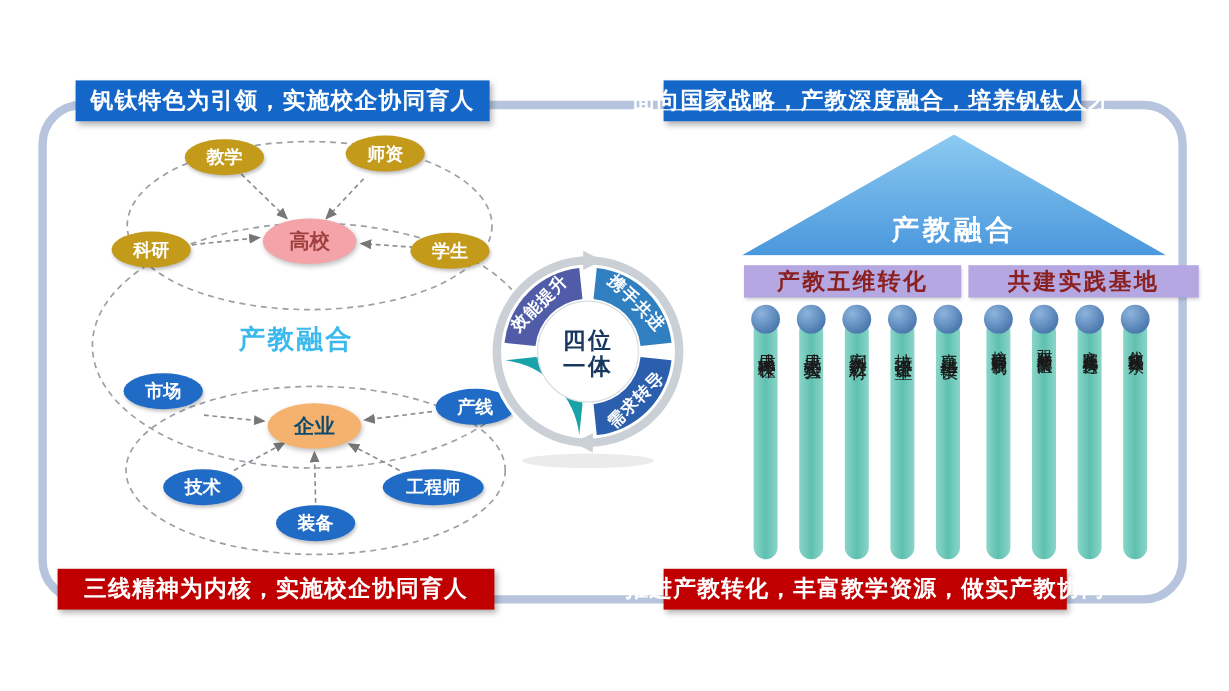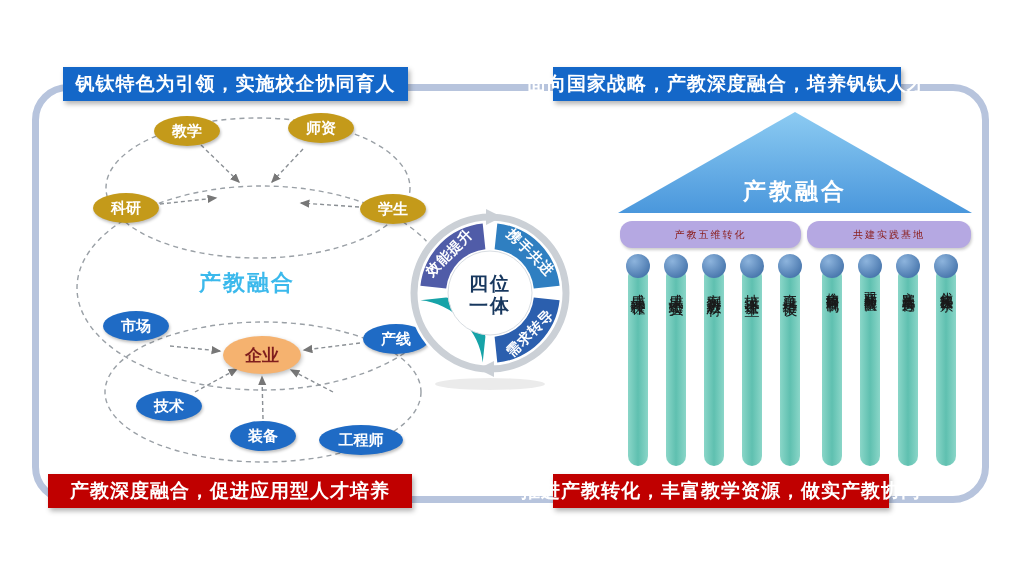--- a/index.html
+++ b/index.html
@@ -14,40 +14,40 @@
   }
   
   .banner{
     position:absolute;height:34px;display:flex;align-items:center;justify-content:center;
     color:#fff;font-weight:bold;font-size:19px;letter-spacing:1px;padding:0 14px;box-sizing:border-box;
     box-shadow:2px 3px 5px rgba(0,0,0,.3);white-space:nowrap;z-index:5;
   }
   .banner.blue{background:var(--banner-blue);}
   .banner.red{background:var(--banner-red);}
   .banner.tl{left:63px;top:67px;width:345px;}
-  .banner.tr{left:553px;top:67px;width:348px;}
+  .banner.tr{left:553px;top:67px;width:348px;text-decoration:underline;}
   .banner.bl{left:48px;top:474px;width:364px;}
   .banner.br{left:553px;top:474px;width:336px;}
 
   
   .node{
     position:absolute;display:flex;align-items:center;justify-content:center;
     border-radius:50%;color:#fff;font-weight:bold;font-size:15px;z-index:3;
     box-shadow:1px 2px 3px rgba(0,0,0,.25);white-space:nowrap;
   }
   .node.gold{background:var(--gold);width:66px;height:30px;}
   .node.nblue{background:var(--node-blue);width:66px;height:30px;}
-  .node.nblue.wide{width:84px;margin-top:34px;}
+  .node.nblue.wide{width:84px;}
   .hub{
     position:absolute;display:flex;align-items:center;justify-content:center;
     border-radius:50%;font-weight:bold;font-size:17px;z-index:3;
     box-shadow:1px 2px 4px rgba(0,0,0,.25);
   }
   .hub.pink{background:var(--pink);color:var(--pink-text);width:78px;height:38px;}
-  .hub.peach{background:var(--peach);color:#7f1d1d;width:78px;height:38px;}
+  .hub.peach{background:var(--peach);color:#0c4a6e;width:78px;height:38px;}
   .center-label{
     position:absolute;left:167px;top:268px;width:160px;text-align:center;
     color:var(--cyan-label);font-weight:bold;font-size:22px;letter-spacing:2px;z-index:2;
   }
   svg.left-links{position:absolute;left:20px;top:90px;z-index:1;}
   .dash-ellipse{fill:none;stroke:#9aa0a6;stroke-width:1.4;stroke-dasharray:5 4;}
   .link{stroke:#8a8f94;stroke-width:1.4;stroke-dasharray:4 3;fill:none;marker-end:url(#arrowhead);}
 
   
   svg.ring{position:absolute;left:390px;top:193px;z-index:4;}
@@ -61,25 +61,25 @@
     position:absolute;left:618px;top:112px;width:354px;height:101px;z-index:2;
     background:linear-gradient(180deg, var(--triangle-blue-light), var(--triangle-blue));
     clip-path:polygon(50% 0, 0 100%, 100% 100%);
   }
   .roof-label{
     position:absolute;bottom:6px;left:0;width:100%;text-align:center;
     color:#fff;font-weight:bold;font-size:23px;letter-spacing:3px;
   }
   .hdr-bar{
     position:absolute;top:221px;height:27px;display:flex;align-items:center;justify-content:center;
-    background:var(--bar-lavender);color:var(--bar-text);font-weight:normal;font-size:10px;letter-spacing:2px;
-    box-shadow:1px 2px 3px rgba(0,0,0,.2);z-index:2;border-radius:12px;
+    background:var(--bar-lavender);color:var(--bar-text);font-weight:bold;font-size:19px;letter-spacing:2px;
+    box-shadow:1px 2px 3px rgba(0,0,0,.2);z-index:2;
   }
   .hdr-bar.g1{left:620px;width:181px;}
-  .hdr-bar.g2{left:807px;width:164px;}
+  .hdr-bar.g2{left:807px;width:192px;}
   .pillar{position:absolute;top:254px;width:26px;height:214px;z-index:2;}
   .pillar .ball{
     width:24px;height:24px;margin:0 auto;border-radius:50%;
     background:radial-gradient(circle at 35% 30%, #8db4dd, #4a78ae 75%);
     position:relative;z-index:2;
   }
   .pillar .col{
     position:absolute;left:3px;top:12px;width:20px;height:200px;border-radius:10px;
     background:linear-gradient(90deg,#8ad6c8,var(--pillar-teal) 50%,#8ad6c8);
     display:flex;justify-content:center;align-items:flex-start;padding-top:16px;box-sizing:border-box;
@@ -92,21 +92,21 @@
 </style>
 </head>
 <body>
 
 <div class="stage">
 
   <div class="frame"></div>
 
   <div class="banner blue tl">钒钛特色为引领，实施校企协同育人</div>
   <div class="banner blue tr">面向国家战略，产教深度融合，培养钒钛人才</div>
-  <div class="banner red bl">产教深度融合，促进应用型人才培养</div>
+  <div class="banner red bl">三线精神为内核，实施校企协同育人</div>
   <div class="banner red br">推进产教转化，丰富教学资源，做实产教协同</div>
 
   <svg class="left-links" width="460" height="400" viewBox="0 0 460 400">
     <defs>
       <marker id="arrowhead" markerWidth="8" markerHeight="8" refX="6" refY="3" orient="auto">
         <path d="M0,0 L7,3 L0,6 Z" fill="#777"></path>
       </marker>
     </defs>
     <ellipse class="dash-ellipse" cx="238" cy="98" rx="152" ry="70"></ellipse>
     <ellipse class="dash-ellipse" cx="242" cy="198" rx="185" ry="102"></ellipse>
@@ -118,21 +118,22 @@
     <line class="link" x1="150" y1="256" x2="200" y2="261"></line>
     <line class="link" x1="340" y1="253" x2="284" y2="260"></line>
     <line class="link" x1="175" y1="302" x2="217" y2="279"></line>
     <line class="link" x1="313" y1="302" x2="271" y2="280"></line>
     <line class="link" x1="243" y1="329" x2="242" y2="287"></line>
   </svg>
 
   <div class="node gold" style="left:154px;top:116px;">教学</div>
   <div class="node gold" style="left:288px;top:113px;text-align:right;">师资</div>
   <div class="node gold" style="left:93px;top:193px;">科研</div>
-  <div class="node gold" style="left:360px;top:194px;">学生</div>
+  <div class="node gold" style="left:342px;top:194px;">学生</div>
+  <div class="hub pink" style="left:219px;top:182px;">高校</div>
 
   <div class="center-label">产教融合</div>
 
   <div class="node nblue" style="left:103px;top:311px;">市场</div>
   <div class="node nblue" style="left:363px;top:324px;">产线</div>
   <div class="node nblue" style="left:136px;top:391px;font-family:Liberation Mono, monospace;">技术</div>
   <div class="node nblue wide" style="left:319px;top:391px;">工程师</div>
   <div class="node nblue" style="left:230px;top:421px;">装备</div>
   <div class="hub peach" style="left:223px;top:336px;">企业</div>
 

